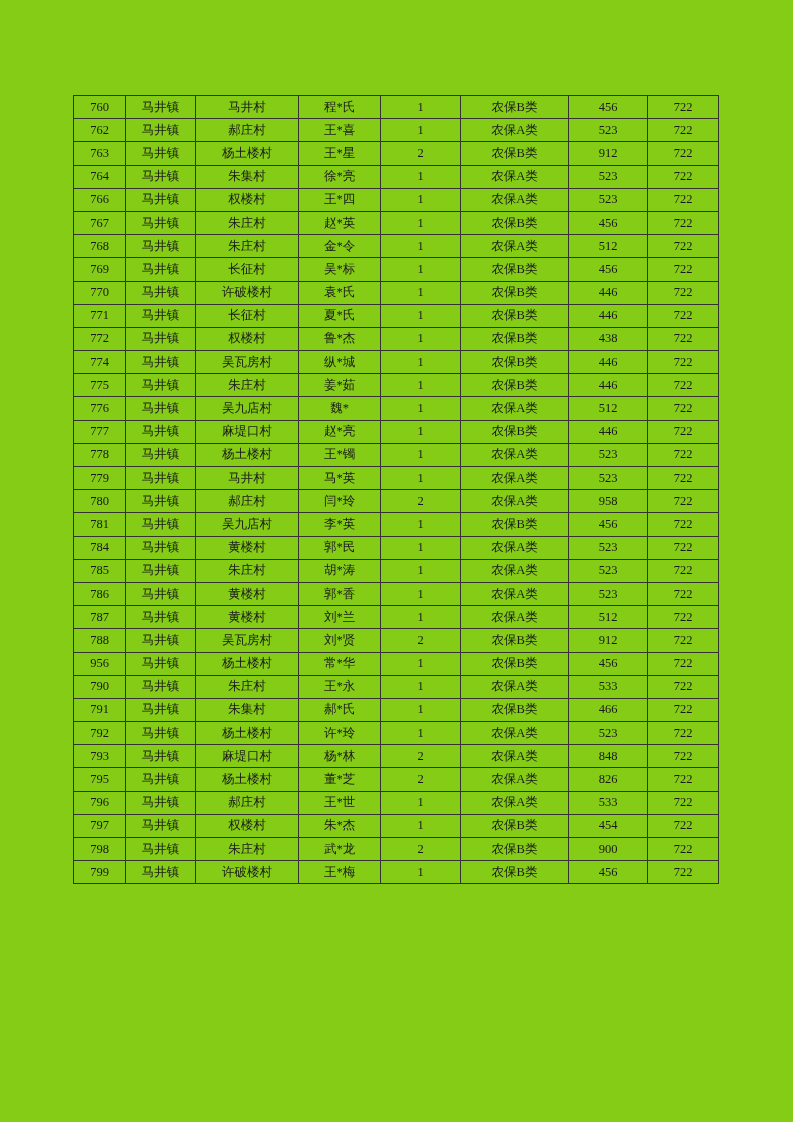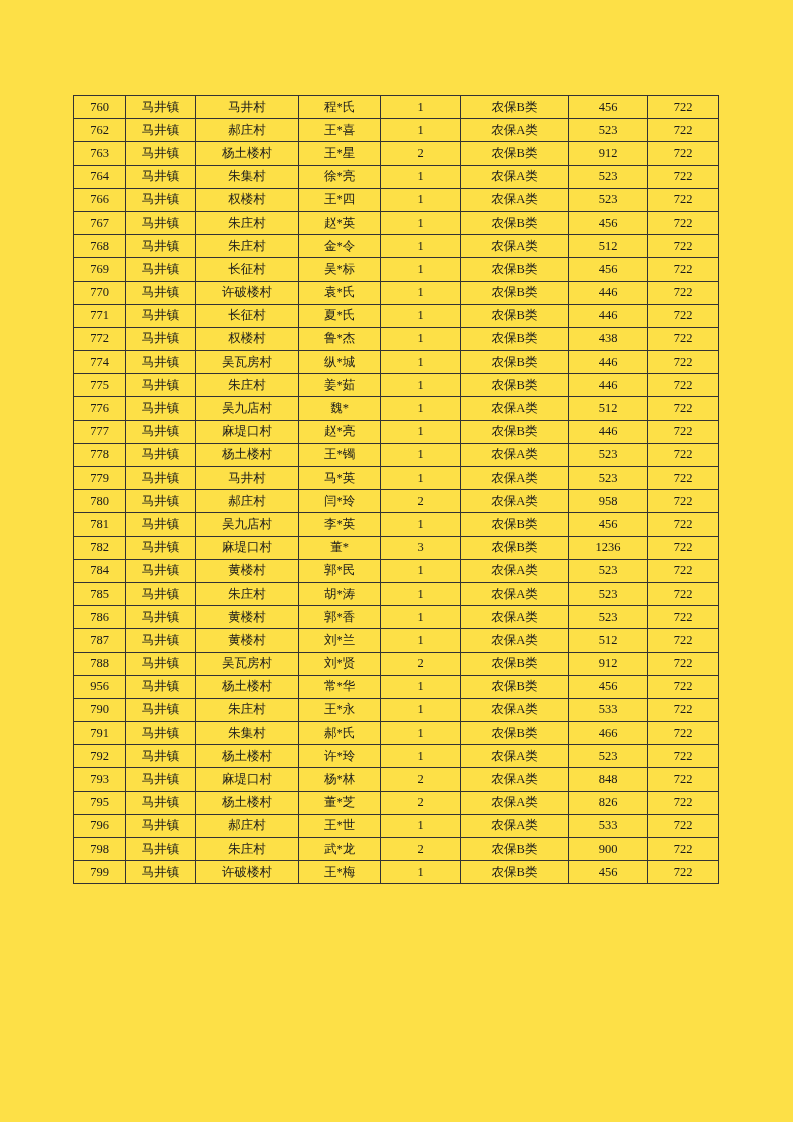--- a/index.html
+++ b/index.html
@@ -10,21 +10,21 @@
     width: 793px;
     height: 1122px;
     background: #ffffff;
     overflow: hidden;
     position: relative;
     font-family: "Liberation Serif", "DejaVu Serif", serif;
   }
   .page {
     position: absolute;
     inset: 0;
-    background: #fde047;
+    background: #84cc16;
   }
   table.grid {
     position: absolute;
     left: 73px;
     top: 95px;
     width: 645px;
     border-collapse: collapse;
     table-layout: fixed;
   }
   table.grid tr {
@@ -249,30 +249,20 @@
           <td>781</td>
           <td>马井镇</td>
           <td>吴九店村</td>
           <td>李*英</td>
           <td>1</td>
           <td>农保B类</td>
           <td>456</td>
           <td>722</td>
         </tr>
         <tr>
-          <td>782</td>
-          <td>马井镇</td>
-          <td>麻堤口村</td>
-          <td>董*</td>
-          <td>3</td>
-          <td>农保B类</td>
-          <td>1236</td>
-          <td>722</td>
-        </tr>
-        <tr>
           <td>784</td>
           <td>马井镇</td>
           <td>黄楼村</td>
           <td>郭*民</td>
           <td>1</td>
           <td>农保A类</td>
           <td>523</td>
           <td>722</td>
         </tr>
         <tr>
@@ -376,20 +366,30 @@
           <td>722</td>
         </tr>
         <tr>
           <td>796</td>
           <td>马井镇</td>
           <td>郝庄村</td>
           <td>王*世</td>
           <td>1</td>
           <td>农保A类</td>
           <td>533</td>
+          <td>722</td>
+        </tr>
+        <tr>
+          <td>797</td>
+          <td>马井镇</td>
+          <td>权楼村</td>
+          <td>朱*杰</td>
+          <td>1</td>
+          <td>农保B类</td>
+          <td>454</td>
           <td>722</td>
         </tr>
         <tr>
           <td>798</td>
           <td>马井镇</td>
           <td>朱庄村</td>
           <td>武*龙</td>
           <td>2</td>
           <td>农保B类</td>
           <td>900</td>

